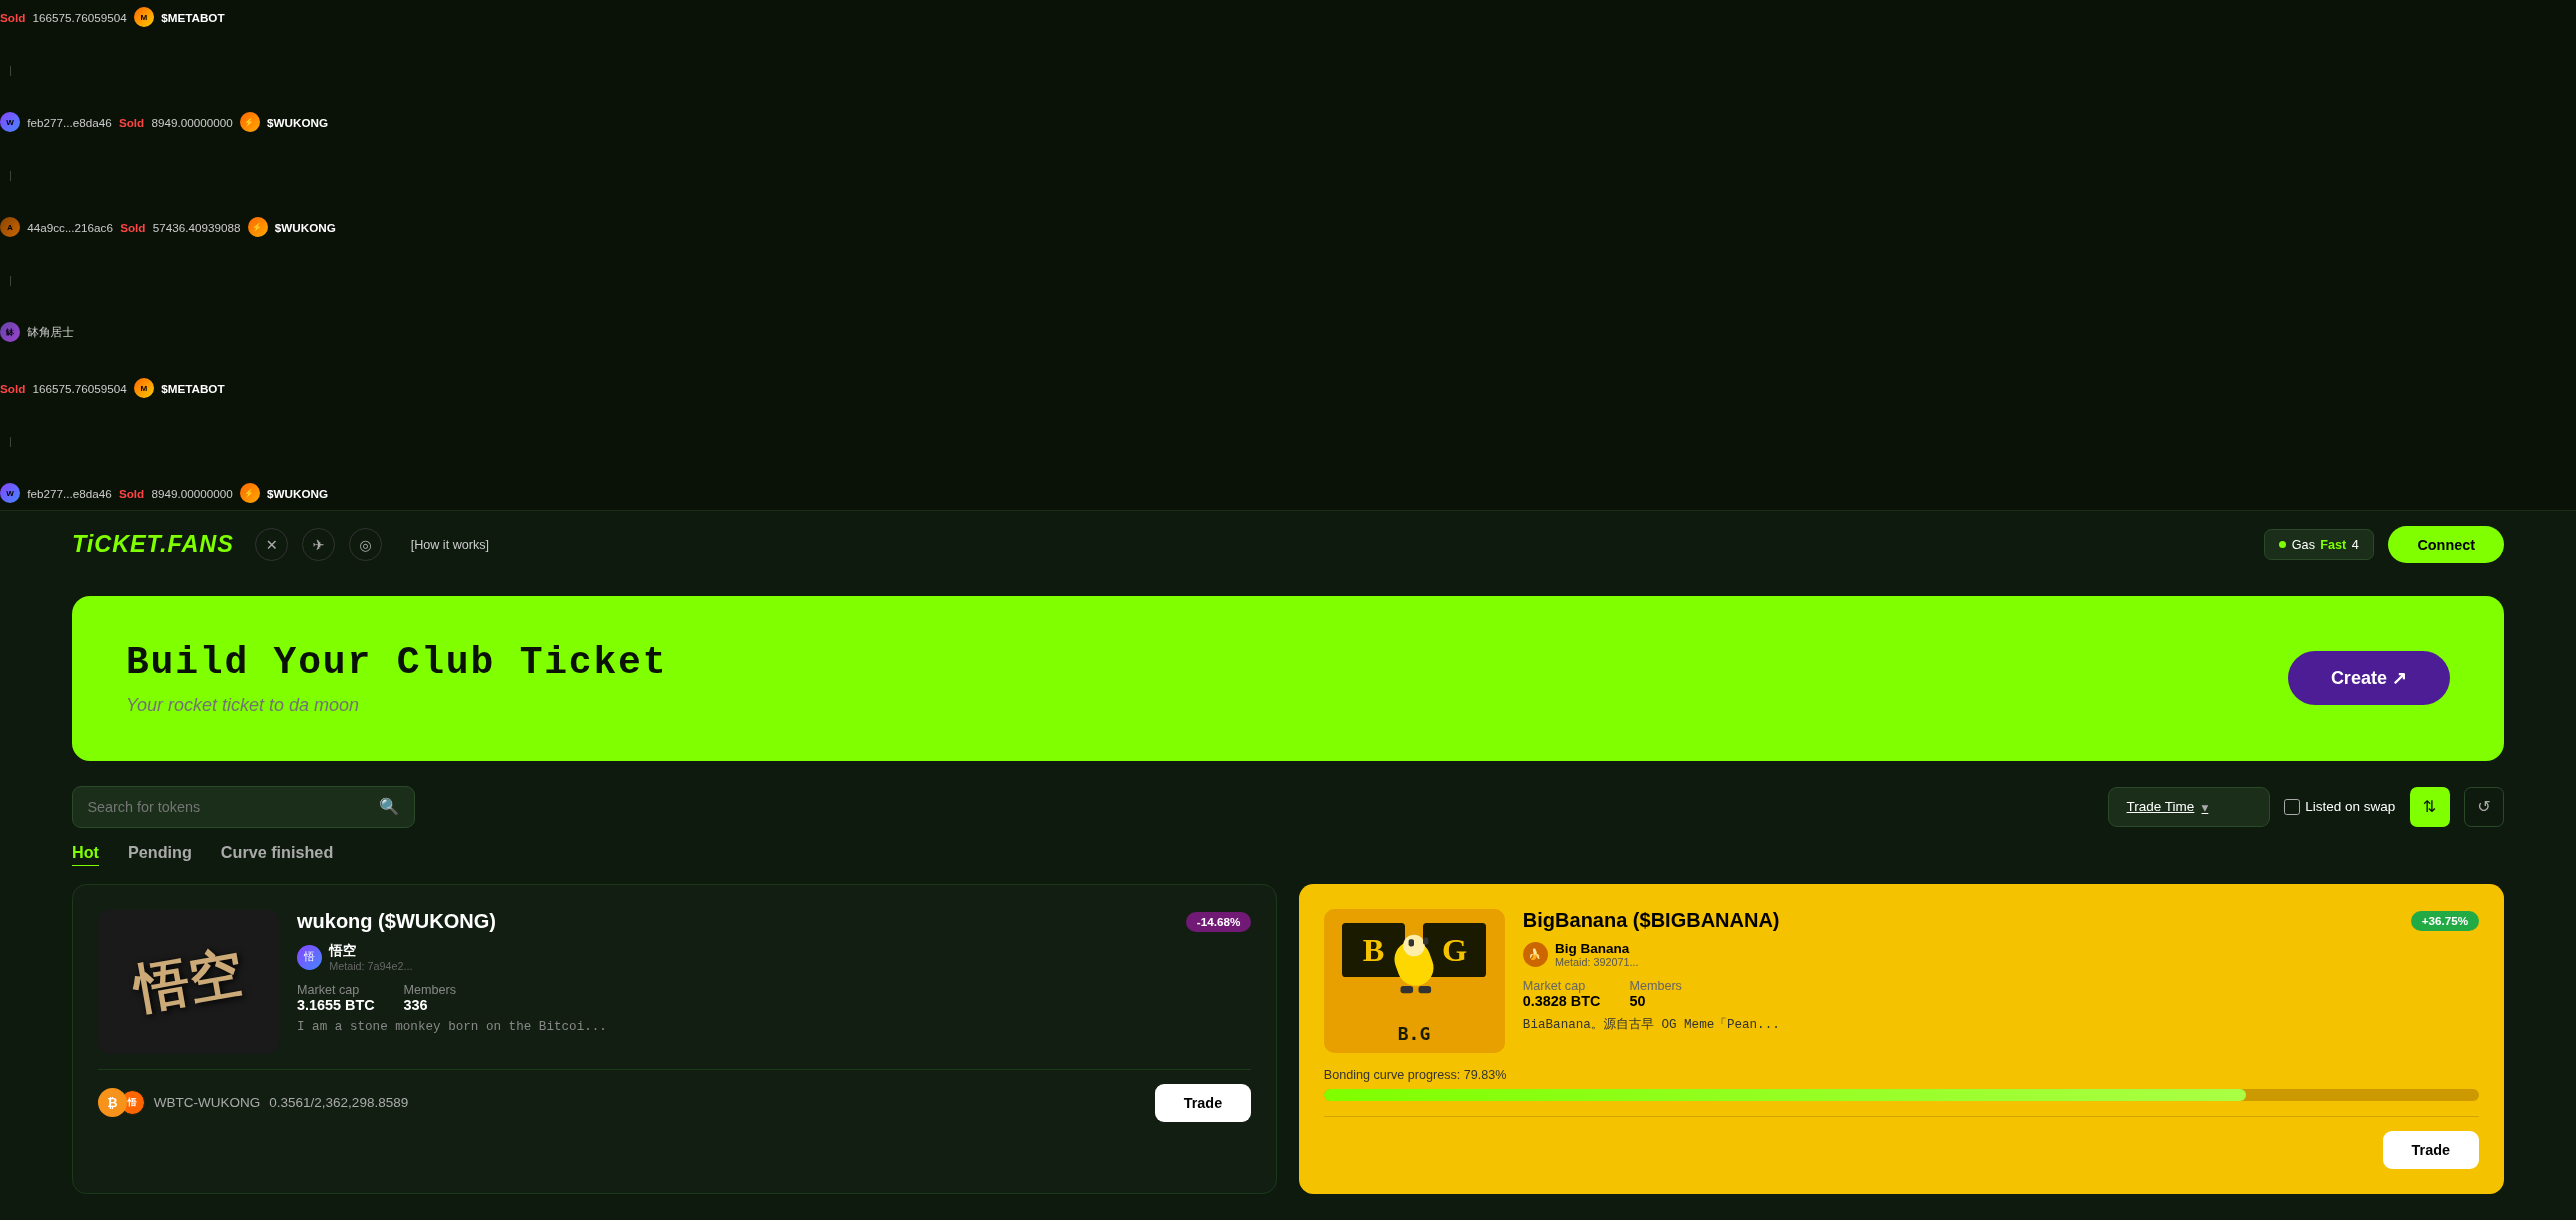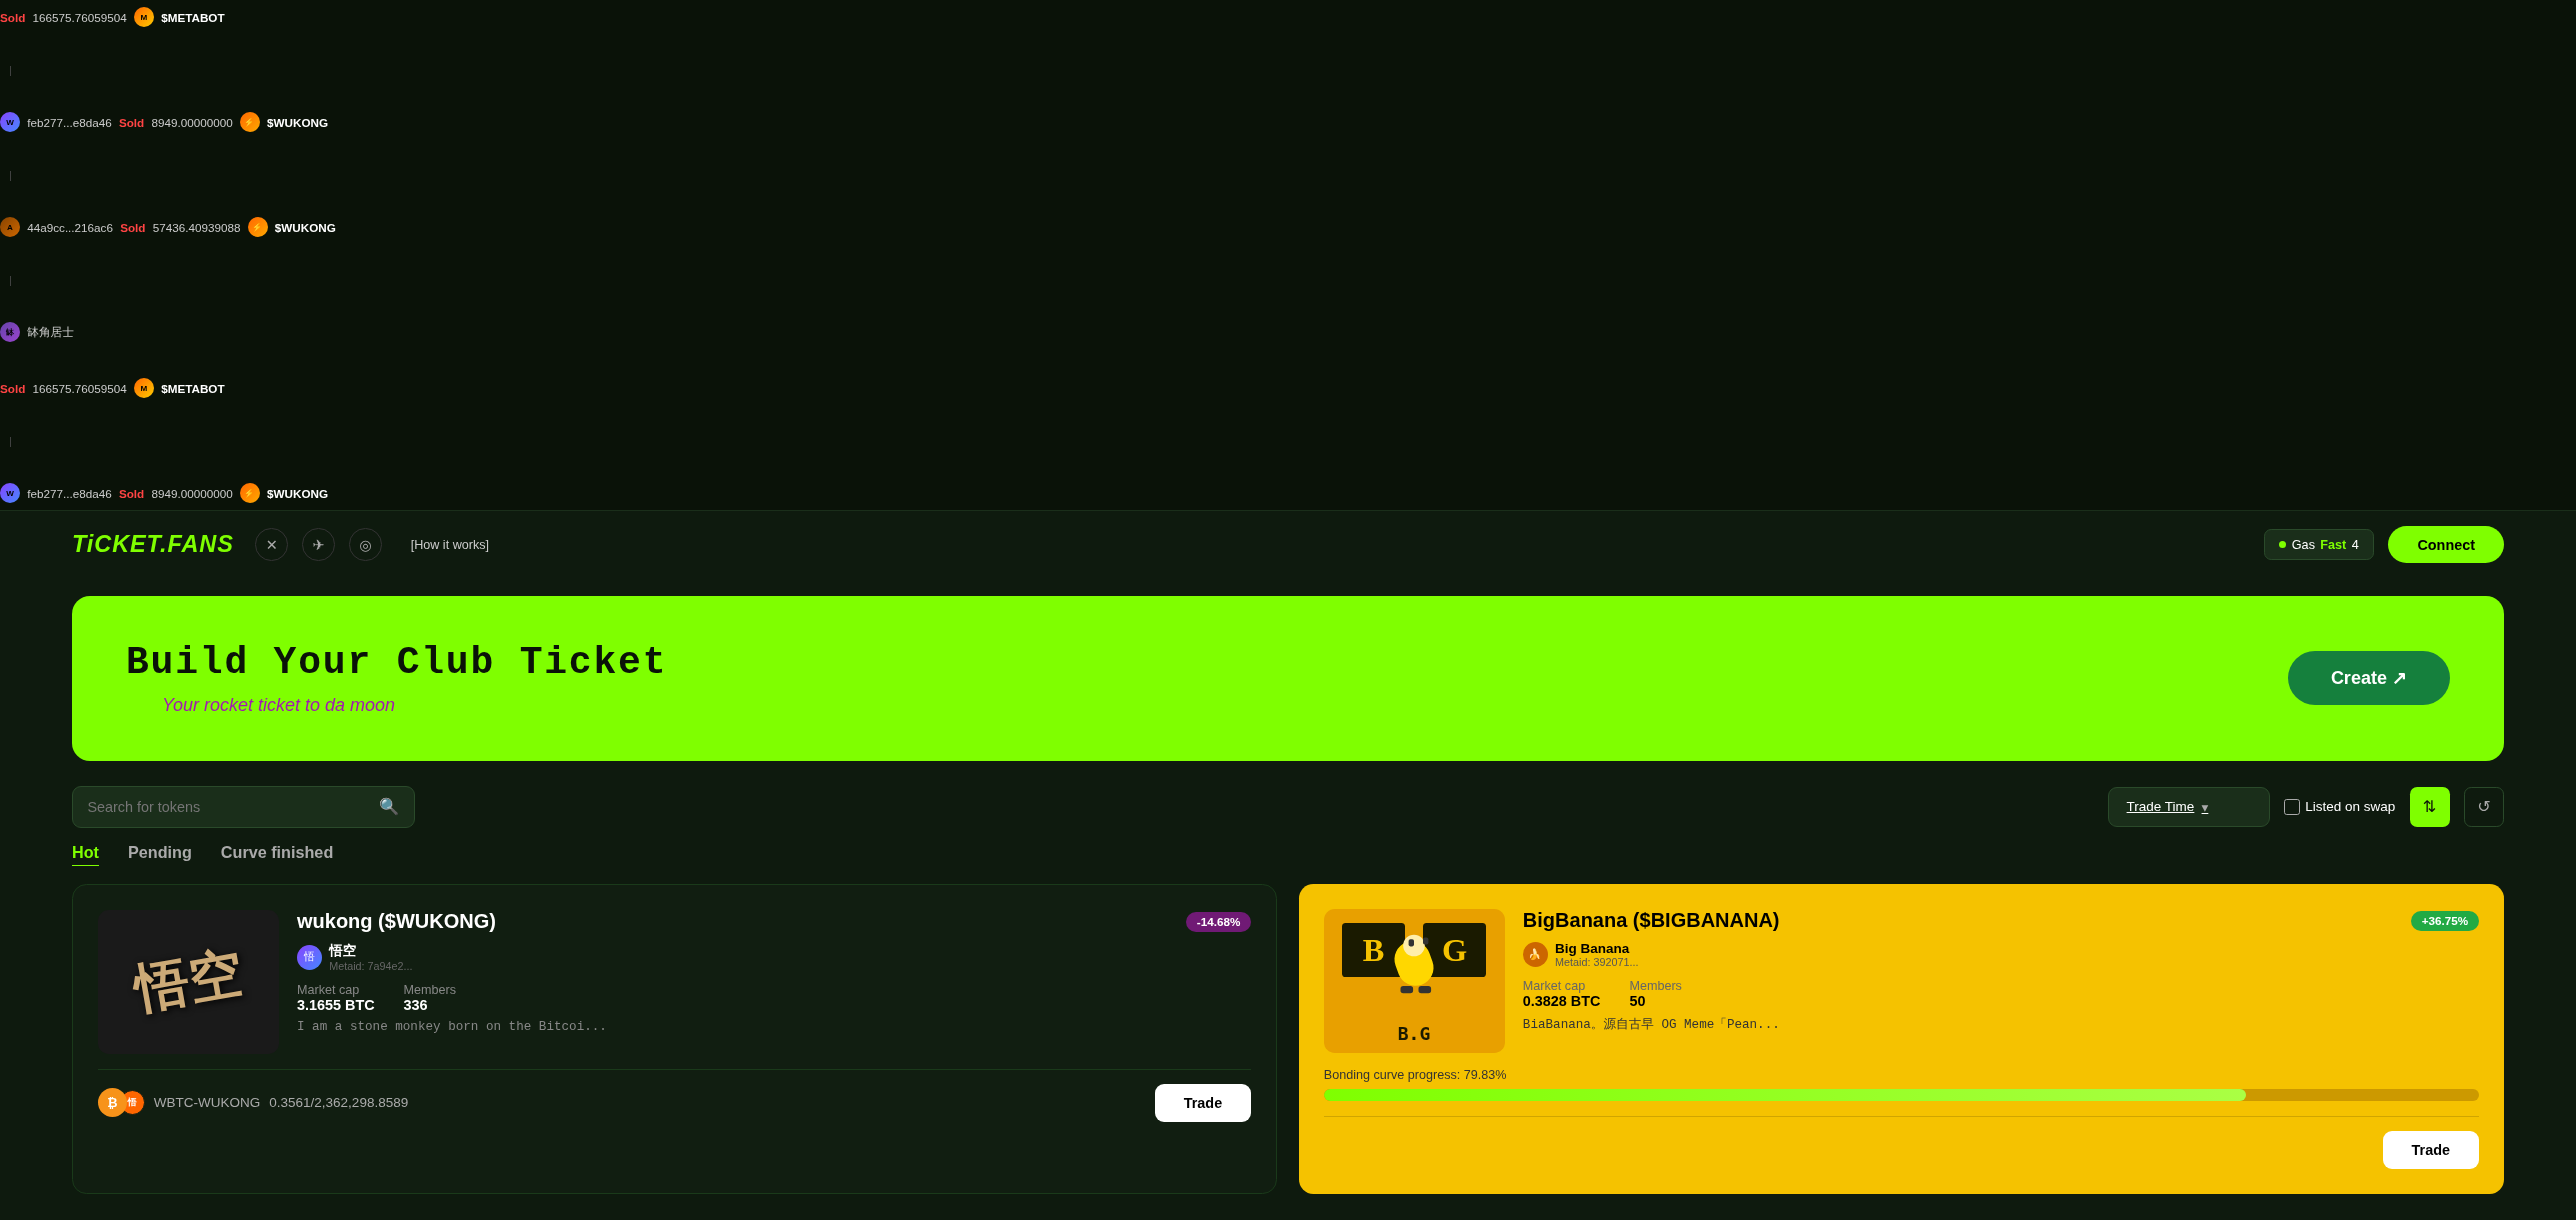--- a/index.html
+++ b/index.html
@@ -143,27 +143,26 @@
     }
     .hero-text h1 {
       font-size: 38px;
       font-weight: 900;
       color: #0a1208;
       font-family: 'Courier New', monospace;
       letter-spacing: 1.8px;
     }
     .hero-text p {
       font-size: 18px;
-      color: #a21caf;
+      color: #737373;
       margin-top: 10.8px;
       font-style: italic;
-      margin-left: 36px;
     }
     .create-btn {
-      background: #15803d;
+      background: #4c1d95;
       color: #ffffff;
       border: none;
       border-radius: 45px;
       padding: 16.2px 43px;
       font-size: 18px;
       font-weight: 700;
       cursor: pointer;
       display: flex;
       align-items: center;
       gap: 7.2px;

